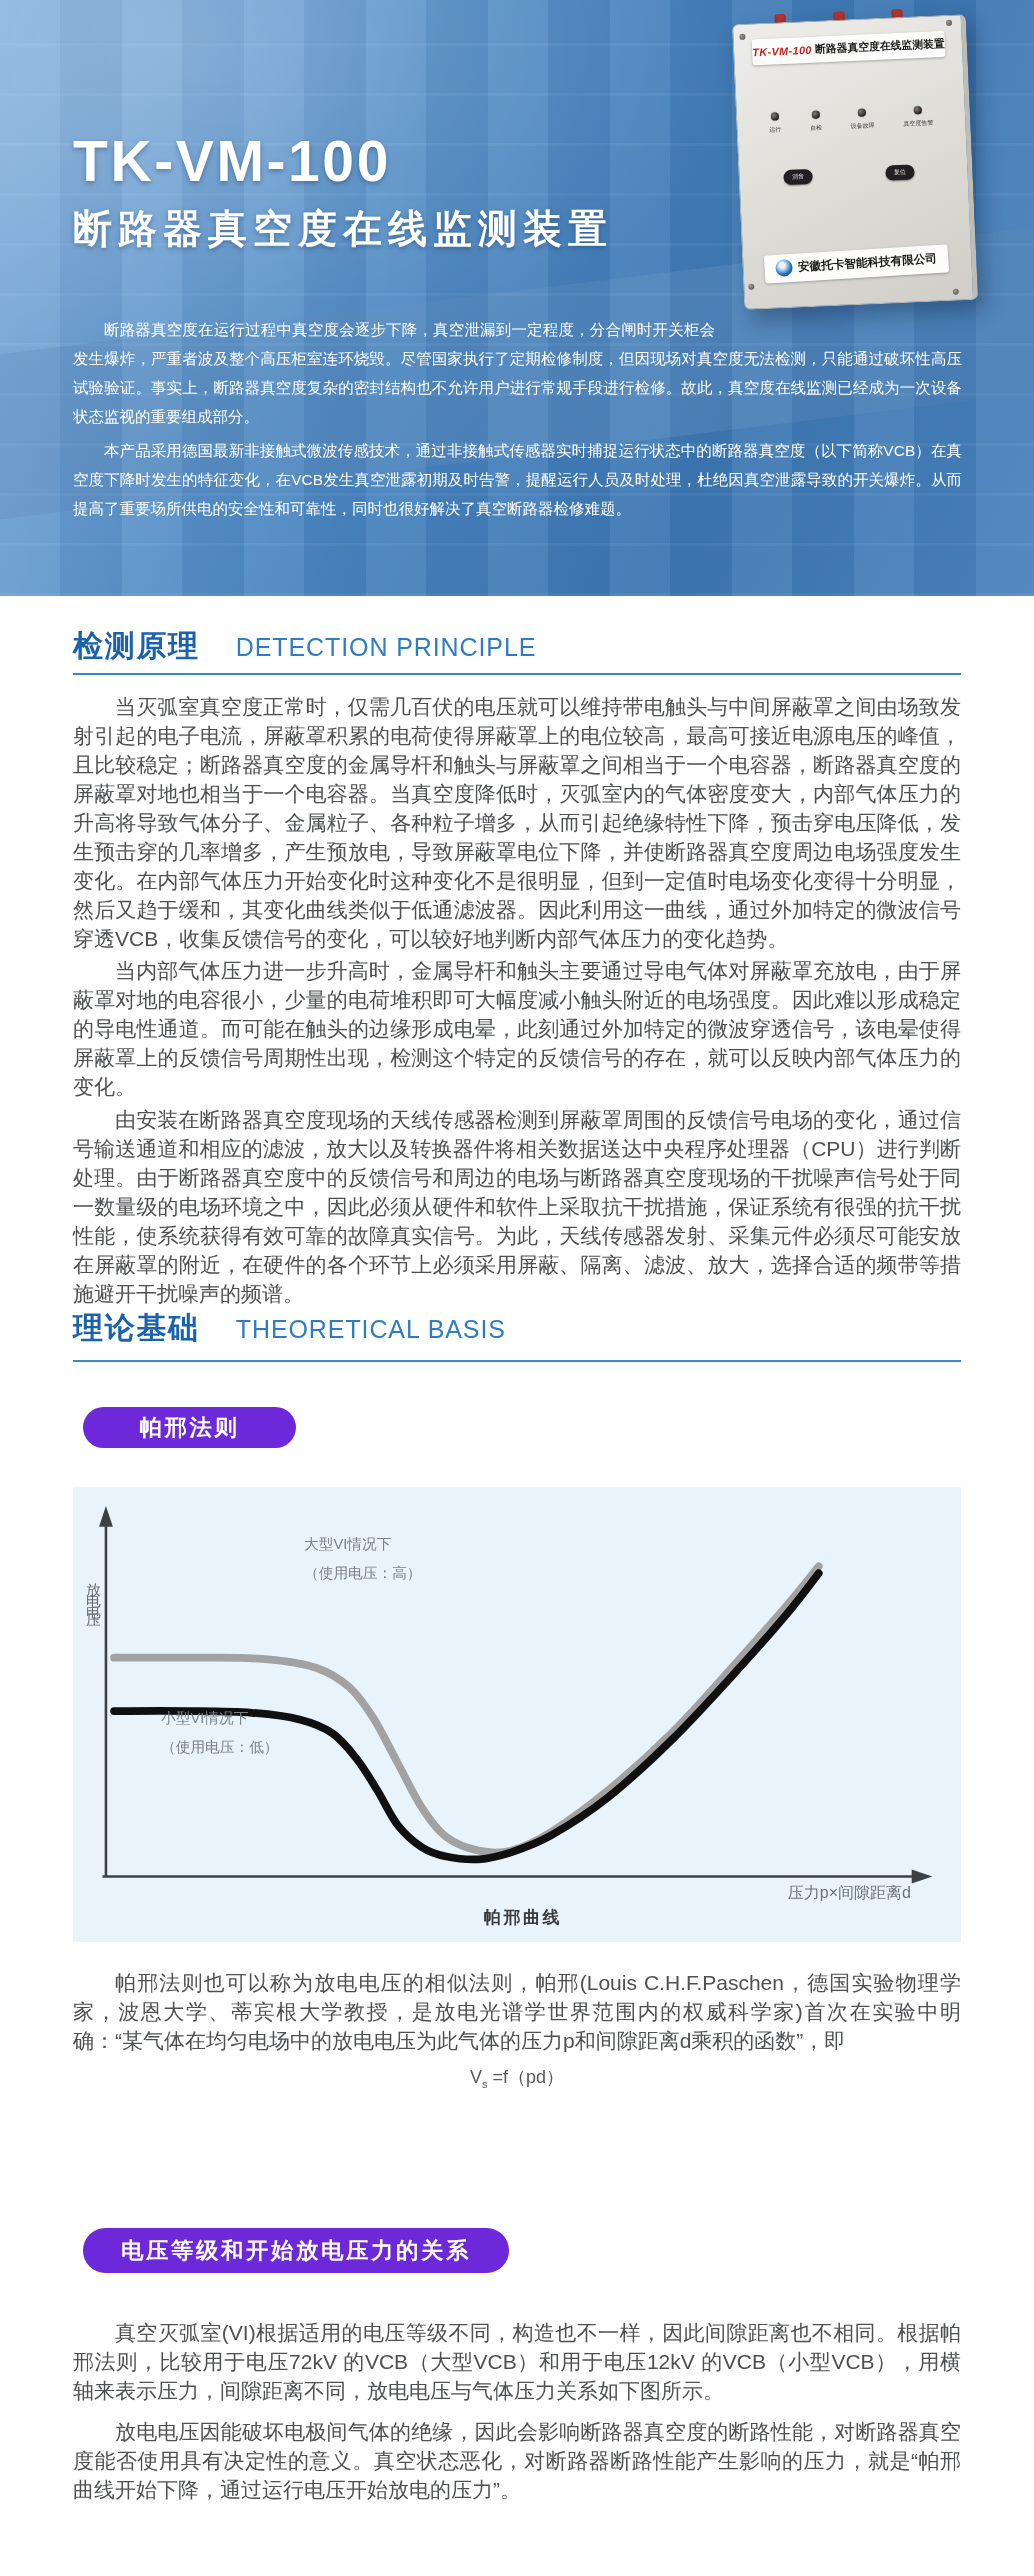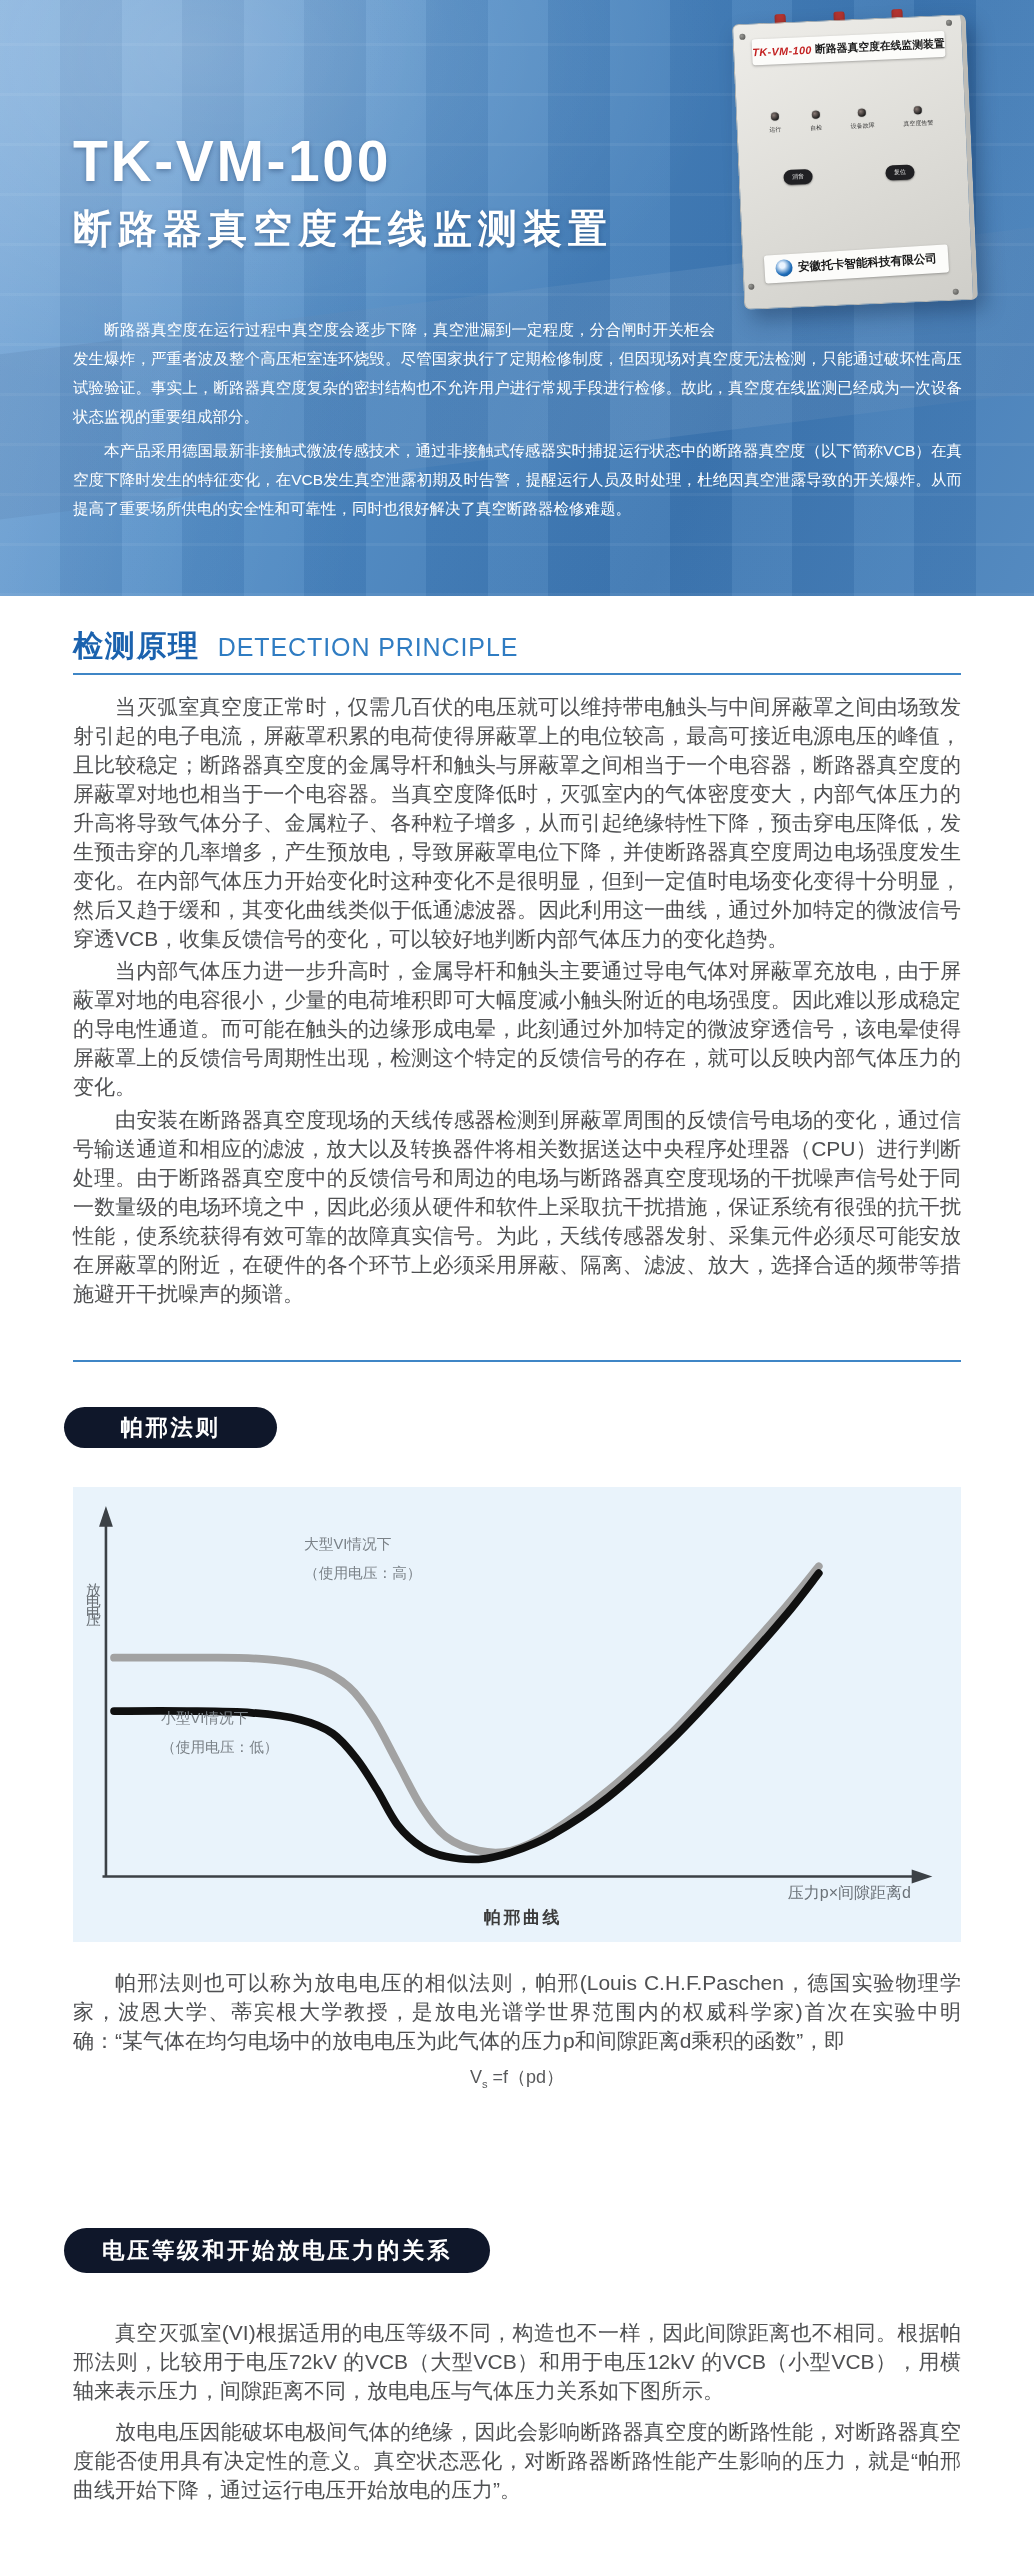--- a/index.html
+++ b/index.html
@@ -51,30 +51,30 @@
   .company{position:absolute;top:231px;left:22.4px;width:184px;height:27.6px;background:#fcfcfa;border-radius:2.6px;
       display:flex;align-items:center;justify-content:center;gap:5.2px;box-shadow:0 0.9px 2.6px rgba(0,0,0,.3);
       transform:rotate(-1deg);}
   .company-logo{width:17px;height:17px;border-radius:50%;
       background:radial-gradient(circle at 40% 35%, #eaf4ff 18%, #1f6db8 60%, #155089);flex:0 0 auto;}
   .company-name{font-size:11.6px;font-weight:bold;color:#1a1a1a;white-space:nowrap;}
   .screw{position:absolute;width:6px;height:6px;border-radius:50%;
       background:radial-gradient(circle at 35% 35%, #9a9a96, #4a4a48);}
 
   
-  .section-heading{position:absolute;left:73px;display:flex;align-items:baseline;gap:18px;white-space:nowrap;justify-content:flex-end;}
+  .section-heading{position:absolute;left:73px;display:flex;align-items:baseline;gap:36px;white-space:nowrap;justify-content:flex-end;}
   .sh-cn{font-size:30px;font-weight:bold;color:#1b62ae;letter-spacing:1.7px;}
   .sh-en{font-size:25px;color:#2f7cc2;letter-spacing:0.9px;}
   .rule{position:absolute;left:73px;width:888px;height:1.7px;background:#3f86c6;}
   .body-text{position:absolute;left:73px;width:888px;font-size:21px;line-height:29px;color:#4f5052;
       text-align:justify;}
   .body-text p{margin:0;text-indent:2em;}
   .body-text p + p{margin-top:3.4px;}
 
-  .badge{position:absolute;left:64px;background:#0f172a;color:#ffffff;font-weight:bold;font-size:22.4px;
+  .badge{position:absolute;left:83px;background:#6d28d9;color:#ffffff;font-weight:bold;font-size:22.4px;
       letter-spacing:2.6px;border-radius:22.4px;display:flex;align-items:center;justify-content:center;
       white-space:nowrap;}
   #badge-paschen{top:1407px;width:213px;height:41px;}
   #badge-voltage{top:2228px;height:45px;padding:0 38px;}
 
   
   .chart-box{position:absolute;left:73px;top:1487px;width:888px;height:455px;background:#e9f3fb;}
   .chart-svg{position:absolute;left:0;top:0;}
   .chart-ylabel{position:absolute;left:10.3px;top:84px;writing-mode:vertical-rl;text-orientation:upright;
       font-size:14.7px;color:#666c72;letter-spacing:10.3px;}
@@ -148,20 +148,24 @@
     <span class="sh-cn">检测原理</span>
     <span class="sh-en">DETECTION PRINCIPLE</span>
   </div>
   <div class="rule" style="top:673px;"></div>
   <div class="body-text" style="top:692px;">
     <p>当灭弧室真空度正常时，仅需几百伏的电压就可以维持带电触头与中间屏蔽罩之间由场致发射引起的电子电流，屏蔽罩积累的电荷使得屏蔽罩上的电位较高，最高可接近电源电压的峰值，且比较稳定；断路器真空度的金属导杆和触头与屏蔽罩之间相当于一个电容器，断路器真空度的屏蔽罩对地也相当于一个电容器。当真空度降低时，灭弧室内的气体密度变大，内部气体压力的升高将导致气体分子、金属粒子、各种粒子增多，从而引起绝缘特性下降，预击穿电压降低，发生预击穿的几率增多，产生预放电，导致屏蔽罩电位下降，并使断路器真空度周边电场强度发生变化。在内部气体压力开始变化时这种变化不是很明显，但到一定值时电场变化变得十分明显，然后又趋于缓和，其变化曲线类似于低通滤波器。因此利用这一曲线，通过外加特定的微波信号穿透VCB，收集反馈信号的变化，可以较好地判断内部气体压力的变化趋势。</p>
     <p>当内部气体压力进一步升高时，金属导杆和触头主要通过导电气体对屏蔽罩充放电，由于屏蔽罩对地的电容很小，少量的电荷堆积即可大幅度减小触头附近的电场强度。因此难以形成稳定的导电性通道。而可能在触头的边缘形成电晕，此刻通过外加特定的微波穿透信号，该电晕使得屏蔽罩上的反馈信号周期性出现，检测这个特定的反馈信号的存在，就可以反映内部气体压力的变化。</p>
     <p>由安装在断路器真空度现场的天线传感器检测到屏蔽罩周围的反馈信号电场的变化，通过信号输送通道和相应的滤波，放大以及转换器件将相关数据送达中央程序处理器（CPU）进行判断处理。由于断路器真空度中的反馈信号和周边的电场与断路器真空度现场的干扰噪声信号处于同一数量级的电场环境之中，因此必须从硬件和软件上采取抗干扰措施，保证系统有很强的抗干扰性能，使系统获得有效可靠的故障真实信号。为此，天线传感器发射、采集元件必须尽可能安放在屏蔽罩的附近，在硬件的各个环节上必须采用屏蔽、隔离、滤波、放大，选择合适的频带等措施避开干扰噪声的频谱。</p>
   </div>
 
+  <div class="section-heading" style="top:1308px;">
+    <span class="sh-cn">理论基础</span>
+    <span class="sh-en">THEORETICAL BASIS</span>
+  </div>
   <div class="rule" style="top:1360px;"></div>
 
   <div class="badge" id="badge-paschen">帕邢法则</div>
 
   <div class="chart-box">
     <svg id="paschen-svg" class="chart-svg" width="888" height="455" viewBox="0 0 1030 528">
       <line x1="38" y1="452" x2="38" y2="44" stroke="#3c4146" stroke-width="3"></line>
       <polygon points="38,22 30,46 46,46" fill="#3c4146"></polygon>
       <line x1="34" y1="452" x2="975" y2="452" stroke="#3c4146" stroke-width="3"></line>
       <polygon points="997,452 973,444 973,460" fill="#3c4146"></polygon>

